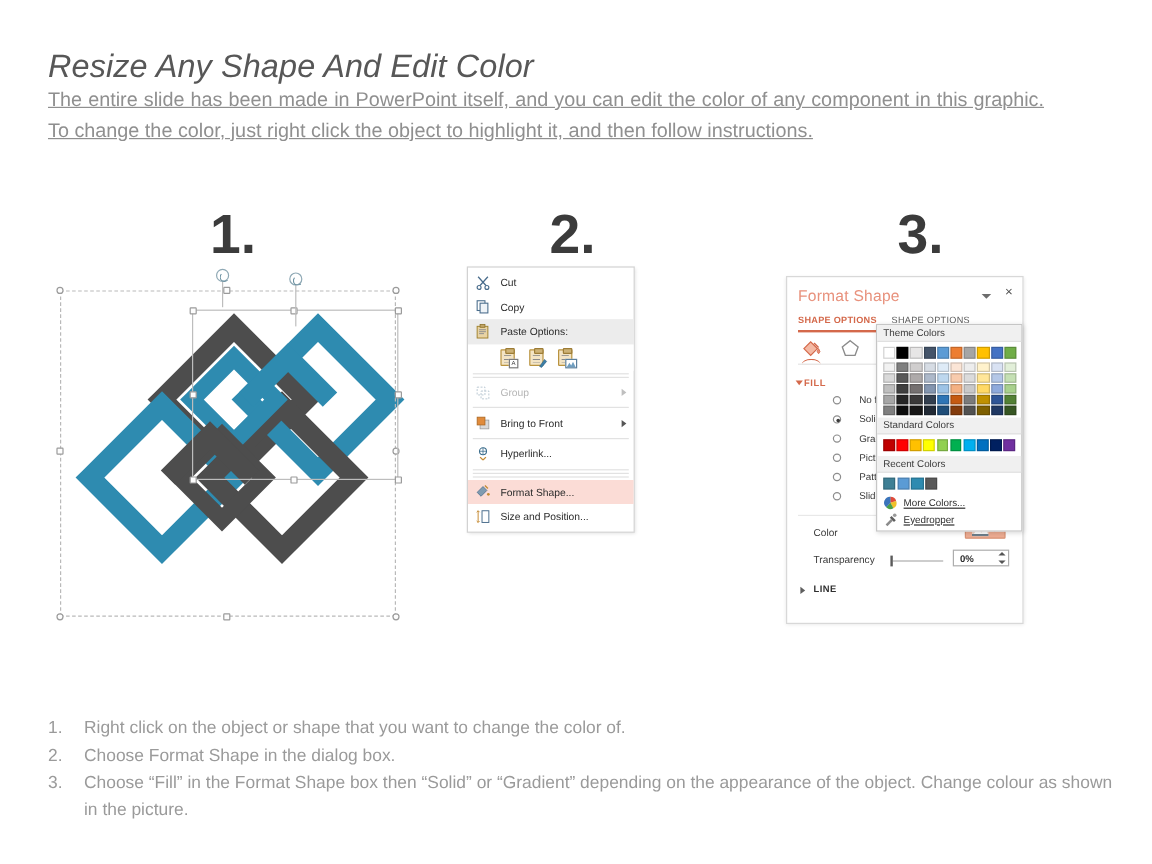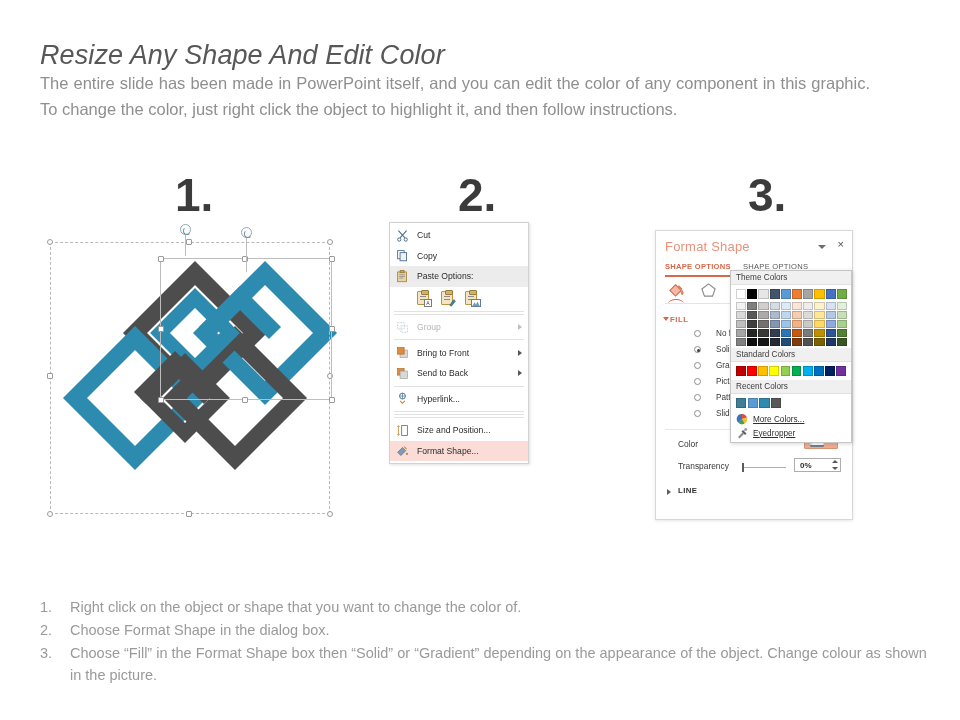--- a/index.html
+++ b/index.html
@@ -12,20 +12,21 @@
   
   #slide-title {
     position:absolute; left:40px; top:8px;
     font-size:27px; font-style:italic; color:#575757;
     letter-spacing:0.1px; white-space:nowrap;margin-top:32px;
   }
   #slide-subtitle {
     position:absolute; left:40px; top:70px; width:830px;
     font-size:16.5px; line-height:26px; color:#8f8f8f;
     text-align:justify;
+    text-decoration:underline;
   }
   
   .step-num {
     position:absolute; font-size:46px; font-weight:bold;
     color:#3b3b3b; line-height:1;
   }
   #step-num-1 { left:175px; top:172px; }
   #step-num-2 { left:458px; top:172px; }
   #step-num-3 { left:748px; top:172px; }
 
@@ -418,30 +419,20 @@
     <span class="cm-ico">
       <svg width="13" height="13" viewBox="0 0 16 16">
         <rect x="5" y="5" width="9" height="9" fill="#d9d9d9" stroke="#9a9a9a" stroke-width="0.8"></rect>
         <rect x="2" y="2" width="8" height="8" fill="#e08b3c" stroke="#a9651f" stroke-width="0.8"></rect>
       </svg>
     </span>
     <span class="cm-label">Bring to Front</span>
     <span class="cm-arrow"></span>
   </div>
 
-  <div class="cm-row">
-    <span class="cm-ico">
-      <svg width="13" height="13" viewBox="0 0 16 16">
-        <rect x="2" y="2" width="8" height="8" fill="#e08b3c" stroke="#a9651f" stroke-width="0.8"></rect>
-        <rect x="5" y="5" width="9" height="9" fill="#d9d9d9" stroke="#9a9a9a" stroke-width="0.8"></rect>
-      </svg>
-    </span>
-    <span class="cm-label">Send to Back</span>
-    <span class="cm-arrow"></span>
-  </div>
 
   <div class="cm-sep"></div>
 
   <div class="cm-row">
     <span class="cm-ico">
       <svg width="13" height="13" viewBox="0 0 16 16">
         <circle cx="8" cy="5" r="3.6" fill="none" stroke="#3b6d8c" stroke-width="1.1"></circle>
         <path d="M4.4 5 h7.2 M8 1.4 v7.2" stroke="#3b6d8c" stroke-width="0.8"></path>
         <path d="M5 11 l3 3 M11 11 l-3 3" stroke="#c58b33" stroke-width="1.3"></path>
       </svg>
@@ -450,39 +441,39 @@
   </div>
 
   <div class="cm-sep"></div>
 
 
   <div class="cm-sep"></div>
 
 
   <div class="cm-sep"></div>
 
-  <div class="cm-row">
-    <span class="cm-ico">
-      <svg width="13" height="13" viewBox="0 0 16 16">
-        <path d="M3 2 v12 M1.5 3.5 L3 2 L4.5 3.5 M1.5 12.5 L3 14 L4.5 12.5" stroke="#c58b33" stroke-width="1" fill="none"></path>
-        <rect x="7" y="2" width="7" height="12" fill="#fff" stroke="#4a6d8c" stroke-width="1"></rect>
-      </svg>
-    </span>
-    <span class="cm-label">Size and Position...</span>
-  </div>
-
   <div class="cm-row formatshape">
     <span class="cm-ico">
       <svg width="13" height="13" viewBox="0 0 16 16">
         <path d="M2 9 L8 3 L12 7 L6 13 Z" fill="#7f9bb0" stroke="#4a6d8c" stroke-width="0.8"></path>
         <path d="M10 2 L13 5" stroke="#c58b33" stroke-width="1.4"></path>
         <circle cx="13.5" cy="11" r="1.4" fill="#c58b33"></circle>
       </svg>
     </span>
     <span class="cm-label">Format Shape...</span>
+  </div>
+
+  <div class="cm-row">
+    <span class="cm-ico">
+      <svg width="13" height="13" viewBox="0 0 16 16">
+        <path d="M3 2 v12 M1.5 3.5 L3 2 L4.5 3.5 M1.5 12.5 L3 14 L4.5 12.5" stroke="#c58b33" stroke-width="1" fill="none"></path>
+        <rect x="7" y="2" width="7" height="12" fill="#fff" stroke="#4a6d8c" stroke-width="1"></rect>
+      </svg>
+    </span>
+    <span class="cm-label">Size and Position...</span>
   </div>
 </div>
 
 <div id="format-shape">
   <div id="fs-title">Format Shape</div>
   <div id="fs-caret"></div>
   <div id="fs-close">×</div>
 
   <div class="fs-tab" id="fs-tab-shape">SHAPE OPTIONS</div>
   <div class="fs-tab" id="fs-tab-text">SHAPE OPTIONS</div>

